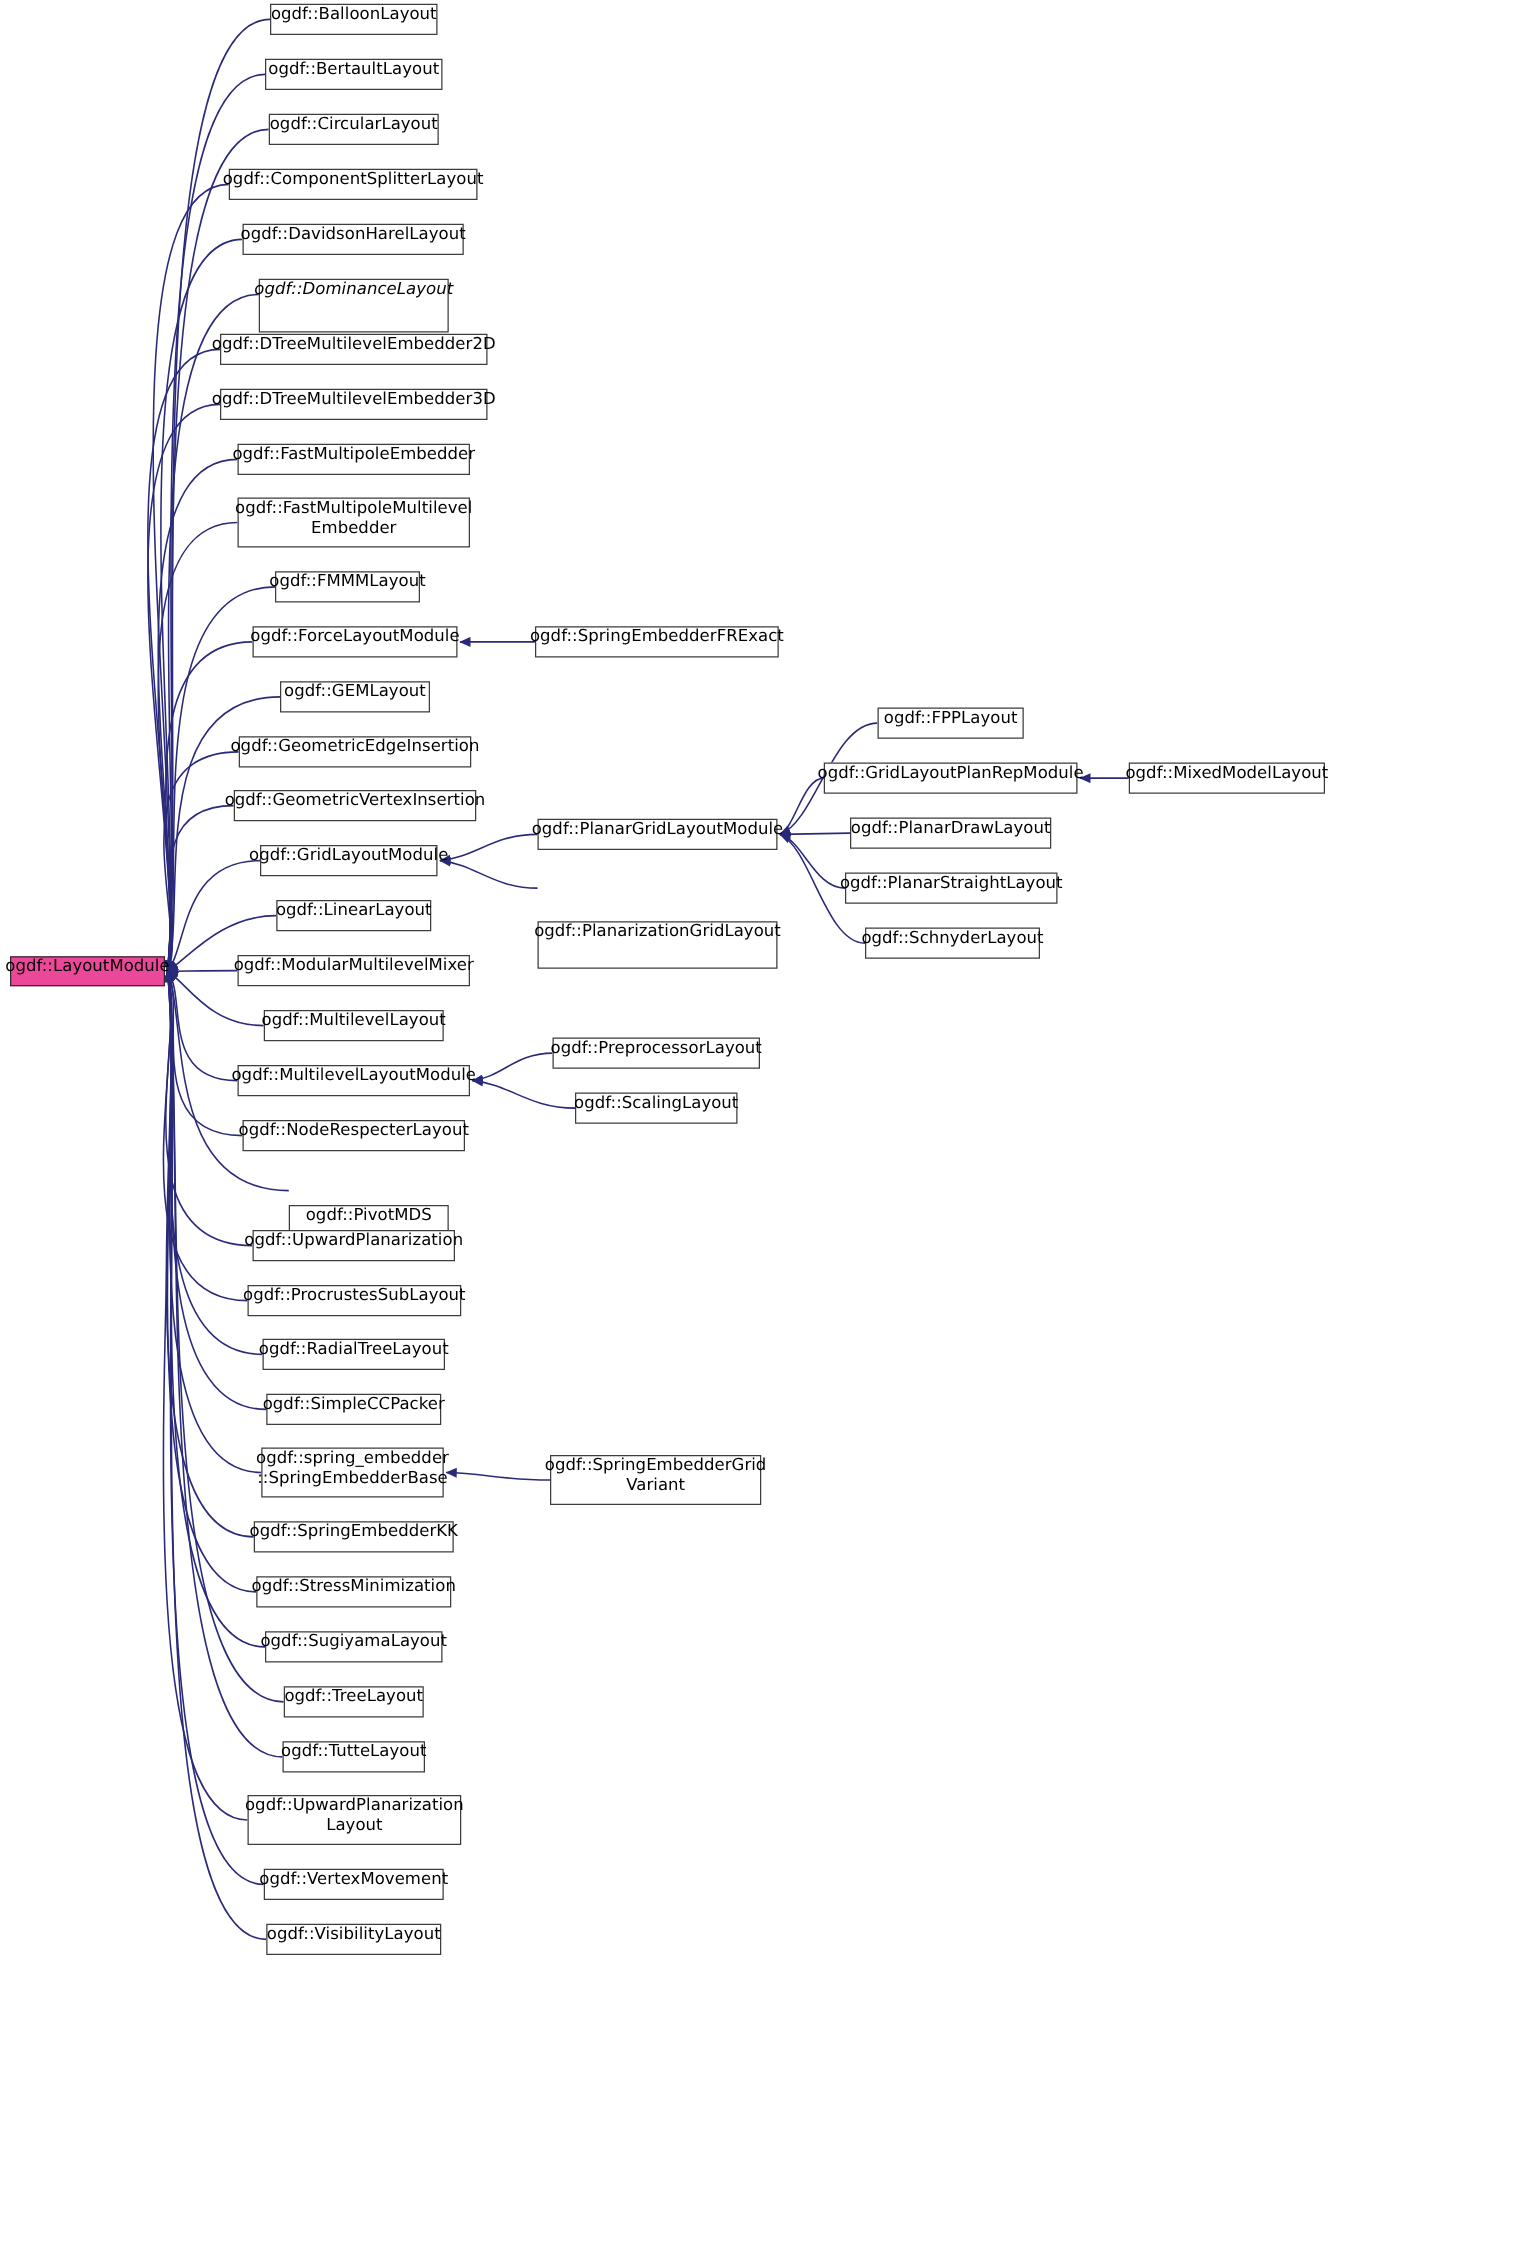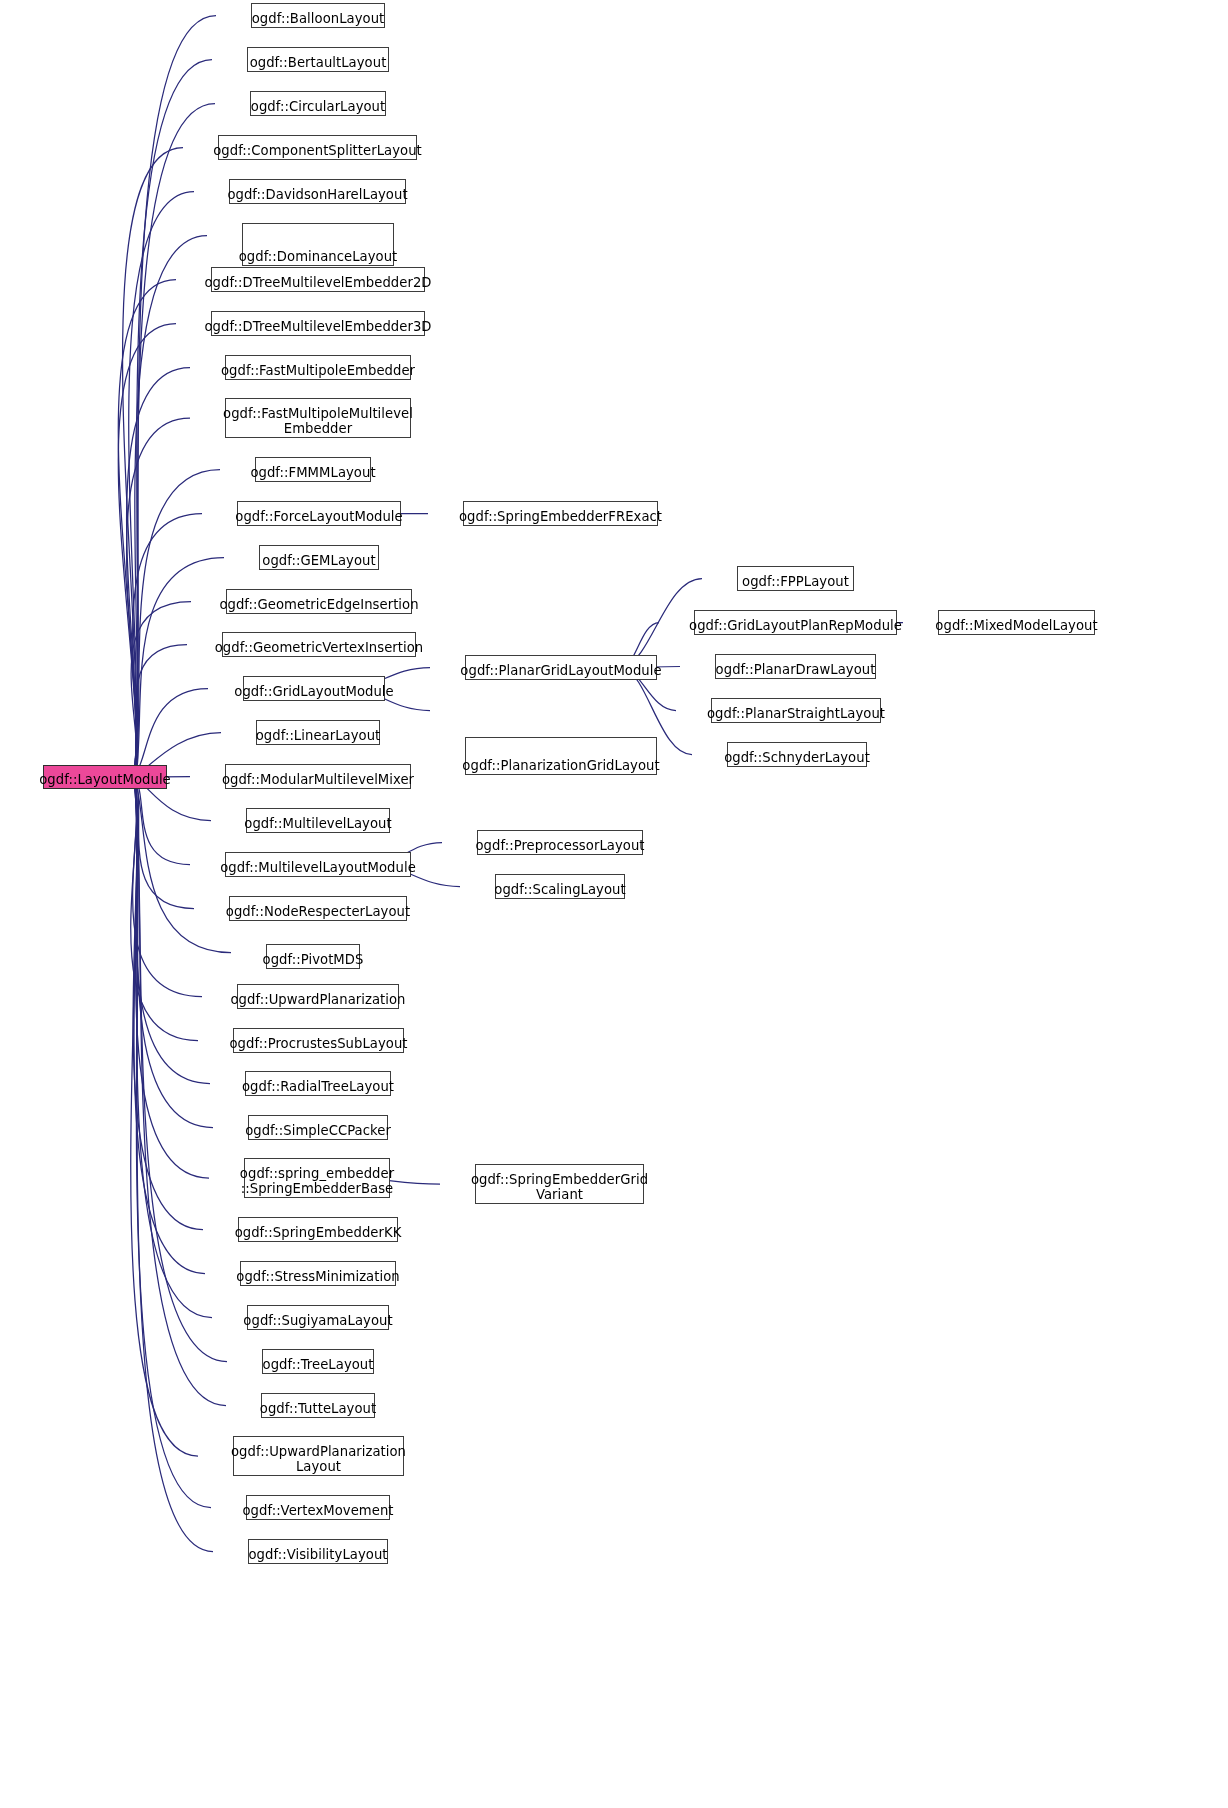--- a/index.html
+++ b/index.html
@@ -27,27 +27,26 @@
   }
   .node {
     position: absolute;
     box-sizing: border-box;
     border: 1px solid #3d3d3d;
     background: #ffffff;
     color: #000000;
     font-size: 13.2px;
     line-height: 1.18;
     display: flex;
-    align-items: flex-end;
+    align-items: flex-start;
     justify-content: center;
     text-align: center;
     white-space: pre-line;
     letter-spacing: 0.05px;
     z-index: 2;
-    margin-left: 35px;
   }
   .node.root {
     background: #ec4899;
     border-color: #2e2e2e;
   }
 </style>
 </head>
 <body>
 
 <div id="diagram">
@@ -105,38 +104,38 @@
       <path d="M692,754.5 C660.5,754.5 648.6,677.94 624,667.5" fill="none" stroke="#2a2a7a" stroke-width="1.25" marker-end="url(#arrow)"></path>
       <path d="M903,622.5 L864,622.5" fill="none" stroke="#2a2a7a" stroke-width="1.25" marker-end="url(#arrow)"></path>
     </svg>
   <div id="nodes">
       <div class="node root" style="left: 8px; top: 765px; width: 124px; height: 24px;"><span>ogdf::LayoutModule</span></div>
       <div class="node" style="left: 216px; top: 3px; width: 134px; height: 25px;"><span>ogdf::BalloonLayout</span></div>
       <div class="node" style="left: 212px; top: 47px; width: 142px; height: 25px;"><span>ogdf::BertaultLayout</span></div>
       <div class="node" style="left: 215px; top: 91px; width: 136px; height: 25px;"><span>ogdf::CircularLayout</span></div>
       <div class="node" style="left: 183px; top: 135px; width: 199px; height: 25px;"><span>ogdf::ComponentSplitterLayout</span></div>
       <div class="node" style="left: 194px; top: 179px; width: 177px; height: 25px;"><span>ogdf::DavidsonHarelLayout</span></div>
-      <div class="node" style="left: 207px; top: 223px; width: 152px; height: 43px;"><span>ogdf::DominanceLayout</span></div>
+      <div class="node" style="left: 207px; top: 223px; width: 152px; height: 43px; font-style: italic;"><span>ogdf::DominanceLayout</span></div>
       <div class="node" style="left: 176px; top: 267px; width: 214px; height: 25px;"><span>ogdf::DTreeMultilevelEmbedder2D</span></div>
       <div class="node" style="left: 176px; top: 311px; width: 214px; height: 25px;"><span>ogdf::DTreeMultilevelEmbedder3D</span></div>
       <div class="node" style="left: 190px; top: 355px; width: 186px; height: 25px;"><span>ogdf::FastMultipoleEmbedder</span></div>
       <div class="node" style="left: 190px; top: 398px; width: 186px; height: 40px;"><span>ogdf::FastMultipoleMultilevel
 Embedder</span></div>
       <div class="node" style="left: 220px; top: 457px; width: 116px; height: 25px;"><span>ogdf::FMMMLayout</span></div>
       <div class="node" style="left: 202px; top: 501px; width: 164px; height: 25px;"><span>ogdf::ForceLayoutModule</span></div>
       <div class="node" style="left: 224px; top: 545px; width: 120px; height: 25px;"><span>ogdf::GEMLayout</span></div>
       <div class="node" style="left: 191px; top: 589px; width: 186px; height: 25px;"><span>ogdf::GeometricEdgeInsertion</span></div>
       <div class="node" style="left: 187px; top: 632px; width: 194px; height: 25px;"><span>ogdf::GeometricVertexInsertion</span></div>
       <div class="node" style="left: 208px; top: 676px; width: 142px; height: 25px;"><span>ogdf::GridLayoutModule</span></div>
       <div class="node" style="left: 221px; top: 720px; width: 124px; height: 25px;"><span>ogdf::LinearLayout</span></div>
       <div class="node" style="left: 190px; top: 764px; width: 186px; height: 25px;"><span>ogdf::ModularMultilevelMixer</span></div>
       <div class="node" style="left: 211px; top: 808px; width: 144px; height: 25px;"><span>ogdf::MultilevelLayout</span></div>
       <div class="node" style="left: 190px; top: 852px; width: 186px; height: 25px;"><span>ogdf::MultilevelLayoutModule</span></div>
       <div class="node" style="left: 194px; top: 896px; width: 178px; height: 25px;"><span>ogdf::NodeRespecterLayout</span></div>
-      <div class="node" style="left: 231px; top: 944px; width: 94px; height: 25px;"><span>ogdf::PivotMDS</span></div>
+      <div class="node" style="left: 231px; top: 964px; width: 128px; height: 25px;"><span>ogdf::PivotMDS</span></div>
       <div class="node" style="left: 202px; top: 984px; width: 162px; height: 25px;"><span>ogdf::UpwardPlanarization</span></div>
       <div class="node" style="left: 198px; top: 1028px; width: 171px; height: 25px;"><span>ogdf::ProcrustesSubLayout</span></div>
       <div class="node" style="left: 210px; top: 1071px; width: 146px; height: 25px;"><span>ogdf::RadialTreeLayout</span></div>
       <div class="node" style="left: 213px; top: 1115px; width: 140px; height: 25px;"><span>ogdf::SimpleCCPacker</span></div>
       <div class="node" style="left: 209px; top: 1158px; width: 146px; height: 40px;"><span>ogdf::spring_embedder
 ::SpringEmbedderBase</span></div>
       <div class="node" style="left: 203px; top: 1217px; width: 160px; height: 25px;"><span>ogdf::SpringEmbedderKK</span></div>
       <div class="node" style="left: 205px; top: 1261px; width: 156px; height: 25px;"><span>ogdf::StressMinimization</span></div>
       <div class="node" style="left: 212px; top: 1305px; width: 142px; height: 25px;"><span>ogdf::SugiyamaLayout</span></div>
       <div class="node" style="left: 227px; top: 1349px; width: 112px; height: 25px;"><span>ogdf::TreeLayout</span></div>

